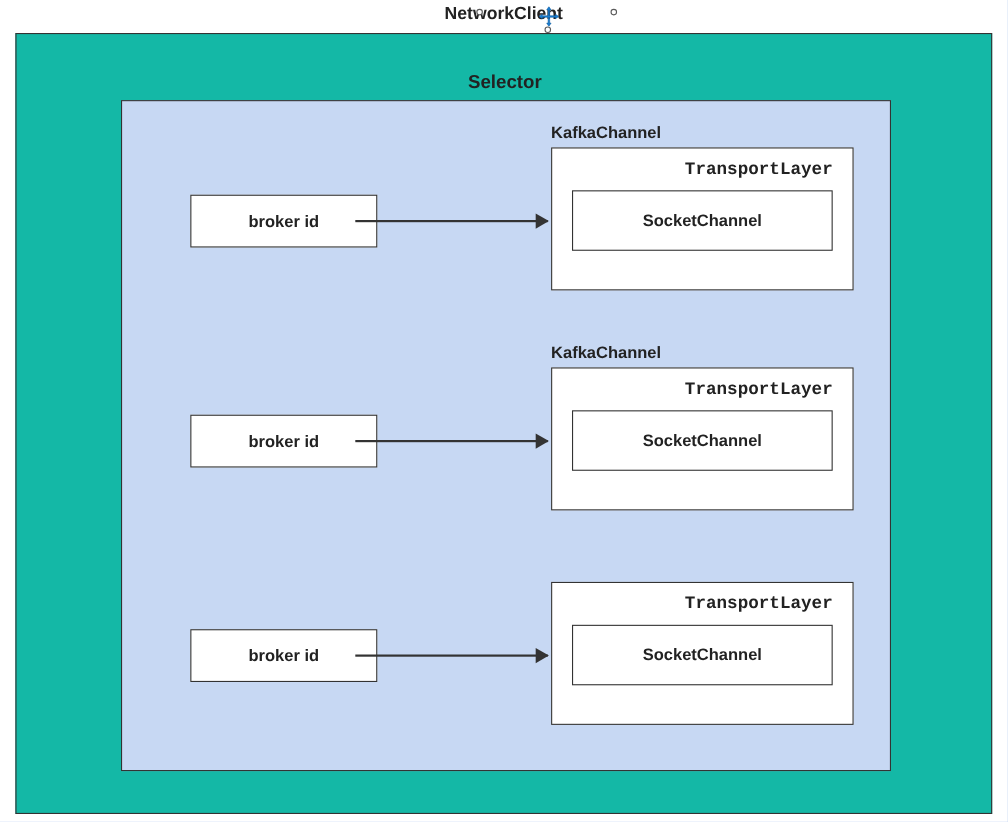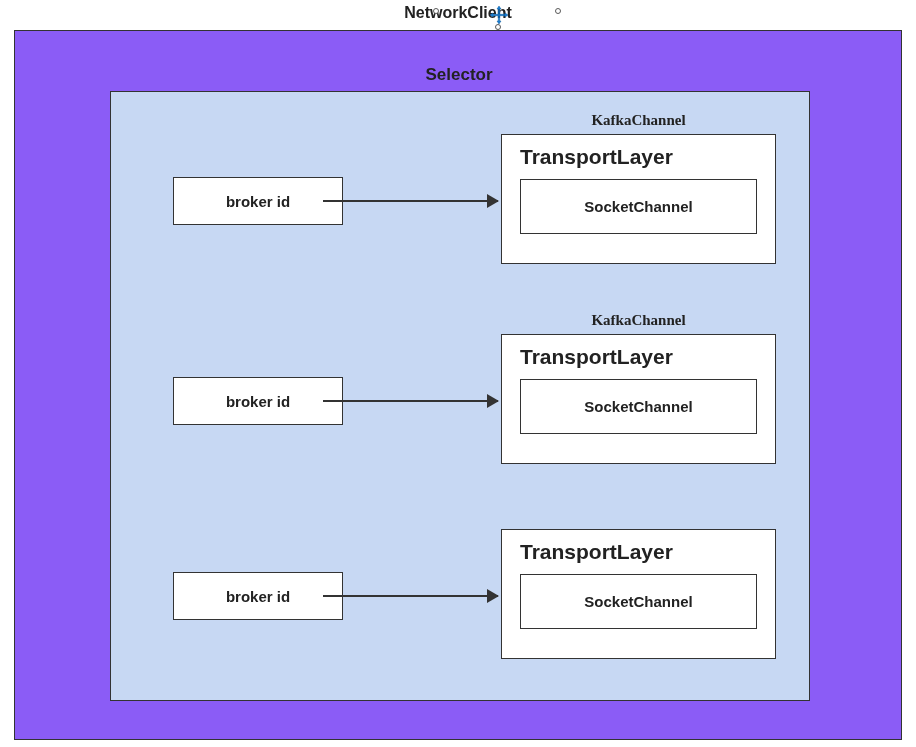--- a/index.html
+++ b/index.html
@@ -42,21 +42,21 @@
       width: 18px;
       height: 18px;
       z-index: 10;
     }
     .outer-container {
       position: absolute;
       top: 30px;
       left: 14px;
       width: 888px;
       height: 710px;
-      background: #8b5cf6;
+      background: #14b8a6;
       border: 1px solid #333;
     }
     .selector-container {
       position: absolute;
       top: 60px;
       left: 95px;
       width: 700px;
       height: 610px;
       background: #c7d8f3;
       border: 1px solid #333;
@@ -110,42 +110,42 @@
       top: -6px;
       border-left: 12px solid #333;
       border-top: 7px solid transparent;
       border-bottom: 7px solid transparent;
     }
     .kafka-label {
       position: absolute;
       left: 390px;
       top: 0px;
       width: 275px;
-      text-align: center;
+      text-align: left;
       font-size: 15px;
       font-weight: 600;
       color: #222;
-      font-family: Liberation Serif, serif;
     }
     .kafka-channel-box {
       position: absolute;
       left: 390px;
       top: 22px;
       width: 275px;
       height: 130px;
       background: #fff;
       border: 1px solid #333;
       padding: 10px 18px 14px 18px;
     }
     .transport-title {
-      text-align: left;
-      font-size: 21px;
+      text-align: right;
+      font-size: 16px;
       font-weight: 600;
       color: #222;
       margin-bottom: 10px;
+      font-family: Liberation Mono, monospace;
     }
     .socket-box {
       width: 100%;
       height: 55px;
       border: 1px solid #333;
       background: #fff;
       display: flex;
       align-items: center;
       justify-content: center;
       font-size: 15px;

